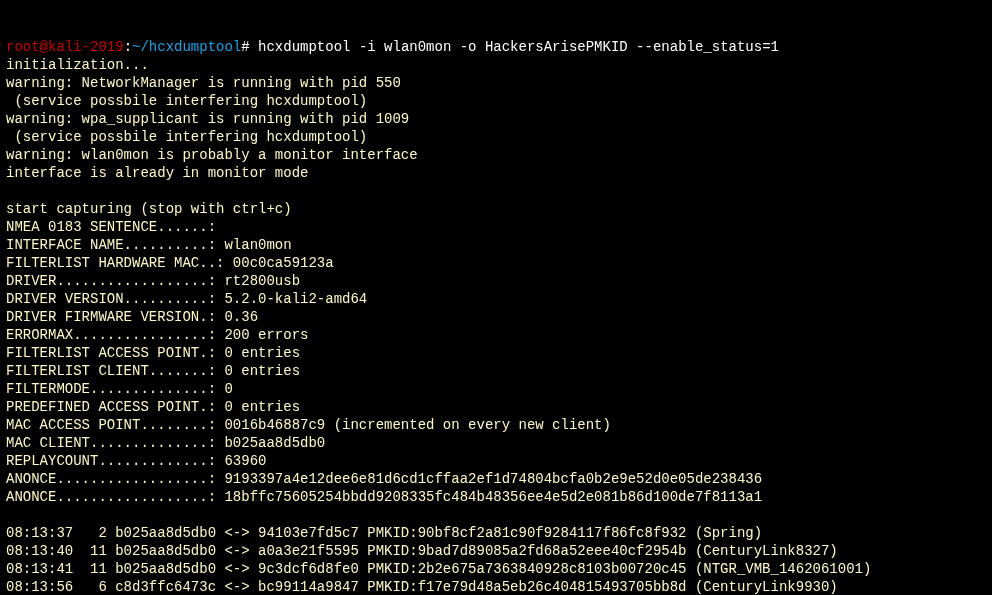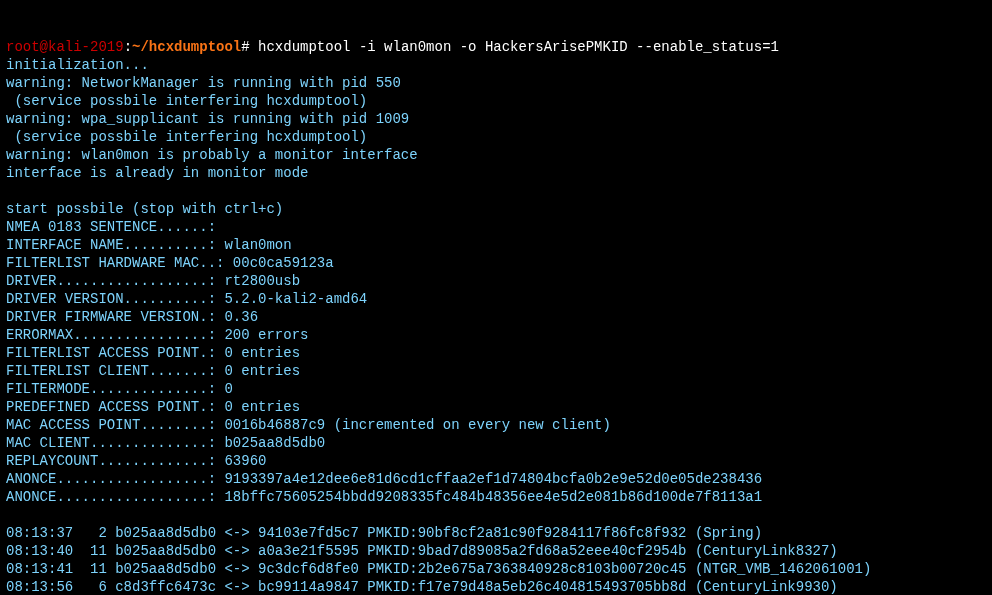--- a/index.html
+++ b/index.html
@@ -10,38 +10,38 @@
       font-size: 14px;
       line-height: 18px;
       padding: 2px 6px;
       width: 992px;
       height: 595px;
       overflow: hidden;
       white-space: pre;
     }
     .prompt-user { color: #cc0000; font-weight: normal; }
     .prompt-colon { color: #fff; }
-    .prompt-path { color: #f97316; font-weight: bold; }
+    .prompt-path { color: #0ea5e9; font-weight: normal; }
     .prompt-hash { color: #fff; }
     .cmd { color: #fff; text-align: right; }
-    .line { color: #7dd3fc; }
+    .line { color: #fef9c3; }
   </style>
 </head>
 <body>
 
 <div><span><span class="prompt-user">root@kali-2019</span><span class="prompt-colon">:</span><span class="prompt-path">~/hcxdumptool</span><span class="prompt-hash"># </span><span class="cmd">hcxdumptool -i wlan0mon -o HackersArisePMKID --enable_status=1</span></span>
 <span class="line">initialization...</span>
 <span class="line">warning: NetworkManager is running with pid 550</span>
 <span class="line"> (service possbile interfering hcxdumptool)</span>
 <span class="line">warning: wpa_supplicant is running with pid 1009</span>
 <span class="line"> (service possbile interfering hcxdumptool)</span>
 <span class="line">warning: wlan0mon is probably a monitor interface</span>
 <span class="line">interface is already in monitor mode</span>
 <span class="line"></span>
-<span class="line">start possbile (stop with ctrl+c)</span>
+<span class="line">start capturing (stop with ctrl+c)</span>
 <span class="line">NMEA 0183 SENTENCE......:</span>
 <span class="line">INTERFACE NAME..........: wlan0mon</span>
 <span class="line">FILTERLIST HARDWARE MAC..: 00c0ca59123a</span>
 <span class="line">DRIVER..................: rt2800usb</span>
 <span class="line">DRIVER VERSION..........: 5.2.0-kali2-amd64</span>
 <span class="line">DRIVER FIRMWARE VERSION.: 0.36</span>
 <span class="line">ERRORMAX................: 200 errors</span>
 <span class="line">FILTERLIST ACCESS POINT.: 0 entries</span>
 <span class="line">FILTERLIST CLIENT.......: 0 entries</span>
 <span class="line">FILTERMODE..............: 0</span>

